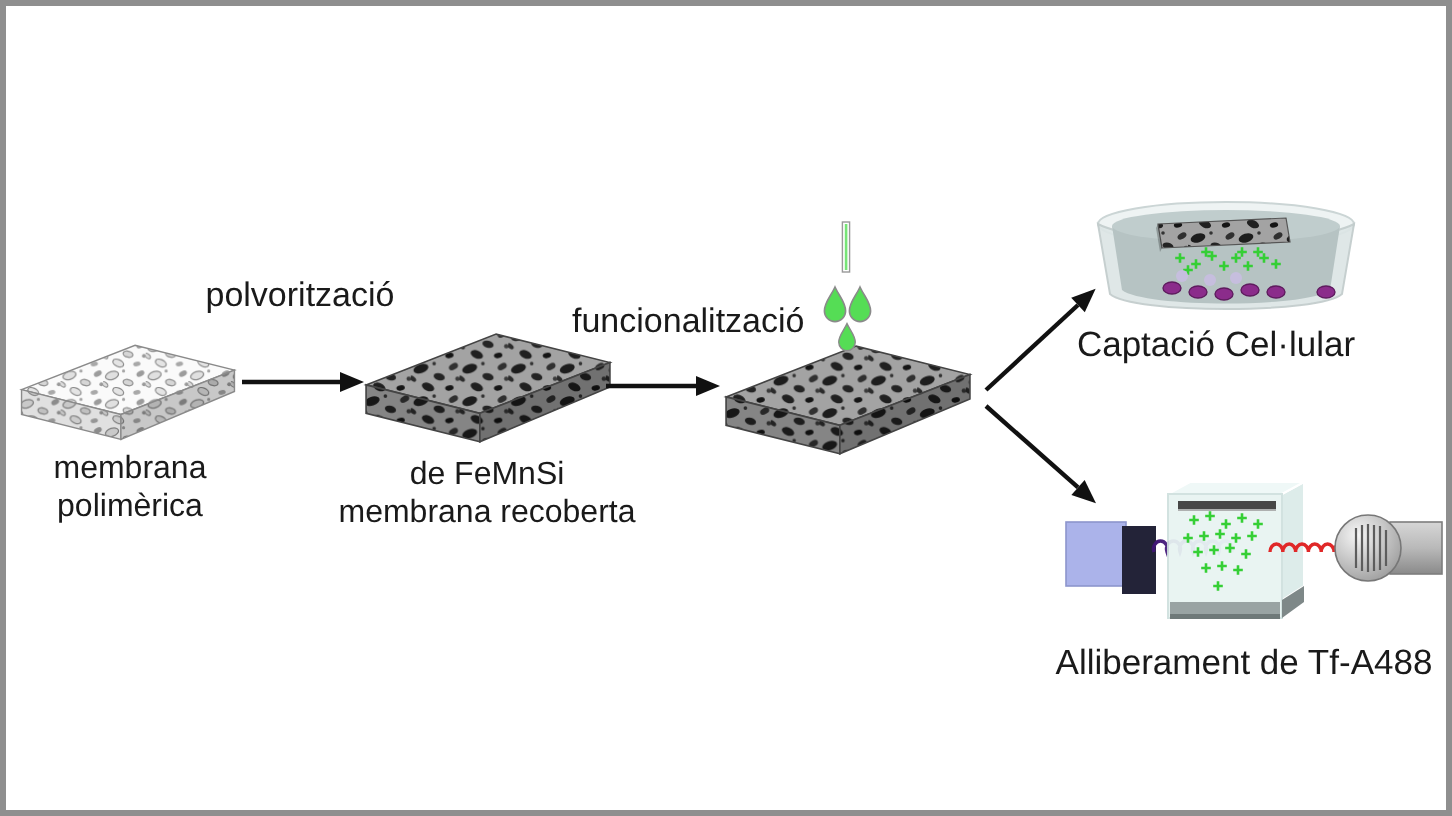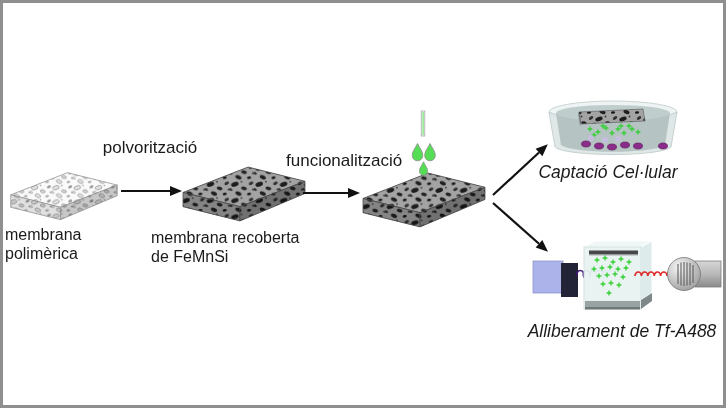--- a/index.html
+++ b/index.html
@@ -2,23 +2,23 @@
 <html style="--border_gray: #8f8f8f; --text_black: #1a1a1a; --droplet_green: #55dd55; --marker_green: #35cf35; --cell_purple: #8b2c8b; --cell_lavender: #c6bede; --excitation_purple_dark: #3c1470; --excitation_purple_light: #c09aee; --emission_red: #e02828; --source_lavender: #abb3ea; --membrane_gray: #a3a3a3; --membrane_white: #fafafa;"><head>
 <meta charset="utf-8">
 <style>
   html,body{margin:0;padding:0;background:#fff;}
   .frame{
     position:relative;width:726px;height:408px;box-sizing:border-box;
     background:#ffffff;border:3px solid var(--border_gray,#8f8f8f);
     font-family:"Liberation Sans", sans-serif;overflow:hidden;
   }
   .abs{position:absolute;}
-  .stage-label{font-size:16px;line-height:19px;color:var(--text_black,#1a1a1a);}
+  .stage-label{font-size:16px;line-height:19px;text-align:center;color:var(--text_black,#1a1a1a);}
   .small-label{font-size:17px;line-height:15px;text-align:center;color:var(--text_black,#1a1a1a);}
-  .outcome-label{font-size:17.5px;line-height:20px;text-align:center;color:var(--text_black,#1a1a1a);font-style:italic;}
+  .outcome-label{font-size:17.5px;line-height:20px;text-align:center;color:var(--text_black,#1a1a1a);}
   svg{display:block;}
 </style>
 </head>
 <body>
 
 <div class="frame">
 
   <svg width="0" height="0" style="position:absolute" aria-hidden="true">
     <defs>
       <pattern id="poresGray" width="24" height="16" patternUnits="userSpaceOnUse">
@@ -84,22 +84,22 @@
   </svg>
 
   <svg class="abs" style="left:178px;top:161px" width="126" height="63" viewBox="0 0 124 62">
     <polygon points="2,28 66,3 122,17 58,42" fill="url(#poresGray)" stroke="#444" stroke-width="0.8"></polygon>
     <polygon points="2,28 58,42 58,56 2,42" fill="url(#poresGray)"></polygon>
     <polygon points="2,28 58,42 58,56 2,42" fill="rgba(0,0,0,0.18)" stroke="#444" stroke-width="0.8"></polygon>
     <polygon points="58,42 122,17 122,29 58,56" fill="url(#poresGray)"></polygon>
     <polygon points="58,42 122,17 122,29 58,56" fill="rgba(0,0,0,0.30)" stroke="#444" stroke-width="0.8"></polygon>
   </svg>
   <div class="abs stage-label" style="left:148px;top:225px;width:185px">
+    <div>de FeMnSi</div>
     <div>membrana recoberta</div>
-    <div>de FeMnSi</div>
   </div>
 
   <div class="abs small-label" style="left:283px;top:150px;width:105px">
     <div>funcionalització</div>
   </div>
   <svg class="abs" style="left:299px;top:183px" width="60" height="14" viewBox="0 0 60 14">
     <line x1="1" y1="7" x2="46" y2="7" stroke="#111" stroke-width="2.2"></line>
     <polygon points="46,2 58,7 46,12" fill="#111"></polygon>
   </svg>
 

